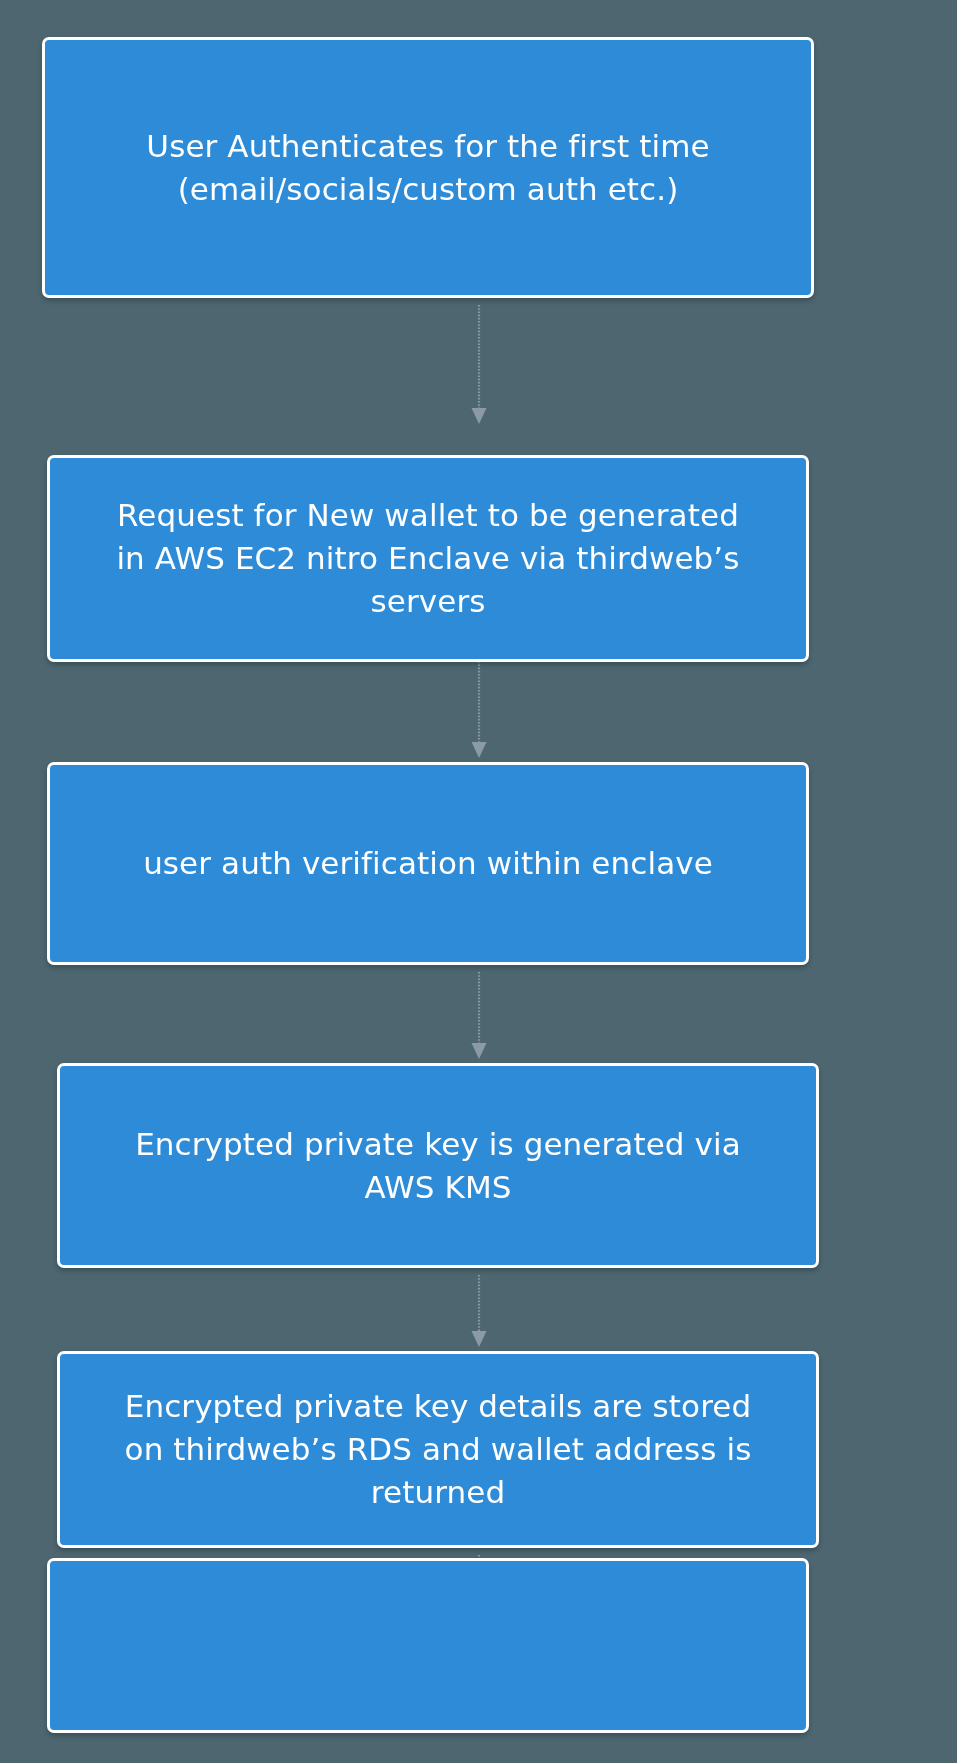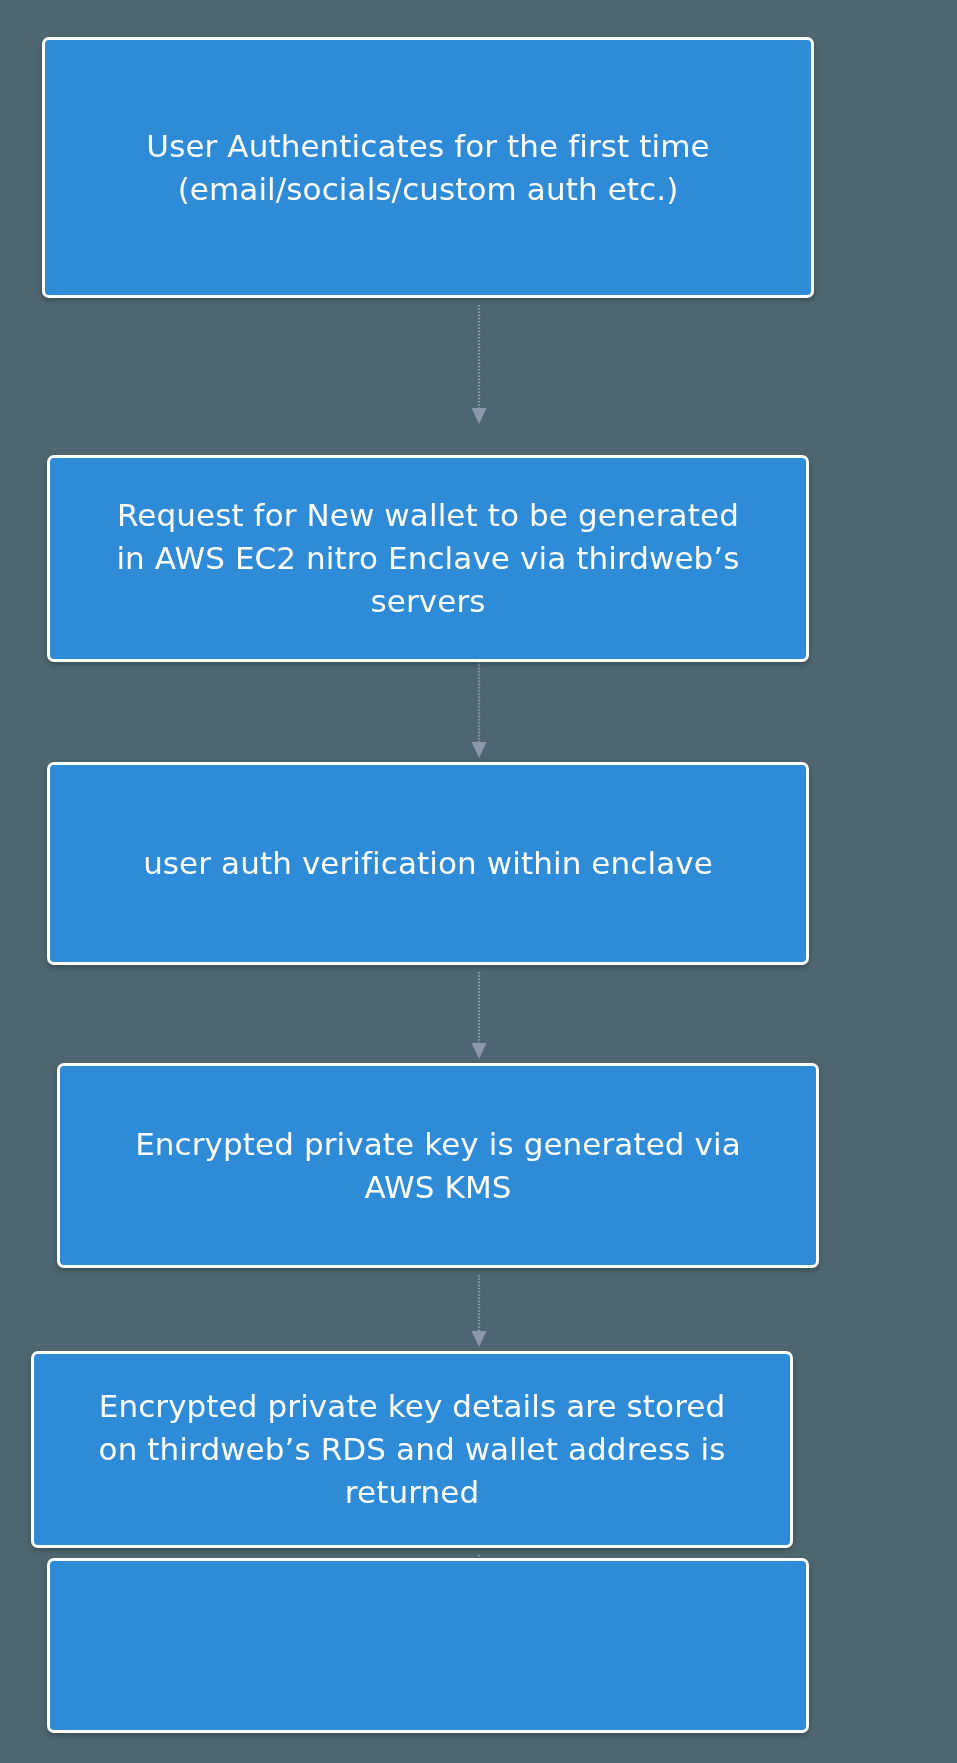--- a/index.html
+++ b/index.html
@@ -96,21 +96,21 @@
 in AWS EC2 nitro Enclave via thirdweb’s
 servers</span>
     </div>
     <div class="node" style="left: 47px; top: 762px; width: 762px; height: 203px; background: rgb(46, 139, 216); border-color: rgb(255, 255, 255); color: rgb(255, 255, 255);">
       <span class="label">user auth verification within enclave</span>
     </div>
     <div class="node" style="left: 57px; top: 1063px; width: 762px; height: 205px; background: rgb(46, 139, 216); border-color: rgb(255, 255, 255); color: rgb(255, 255, 255);">
       <span class="label">Encrypted private key is generated via
 AWS KMS</span>
     </div>
-    <div class="node" style="left: 31px; top: 1351px; width: 762px; height: 197px; background: rgb(46, 139, 216); border-color: rgb(255, 255, 255); color: rgb(255, 255, 255);">
+    <div class="node" style="left: 57px; top: 1351px; width: 762px; height: 197px; background: rgb(46, 139, 216); border-color: rgb(255, 255, 255); color: rgb(255, 255, 255);">
       <span class="label">Encrypted private key details are stored
 on thirdweb’s RDS and wallet address is
 returned</span>
     </div>
     <div class="node" style="left: 47px; top: 1558px; width: 762px; height: 175px; background: rgb(46, 139, 216); border-color: rgb(255, 255, 255); color: rgb(255, 255, 255);">
       <span class="label"></span>
     </div>
   </div>
 
 </body></html>

